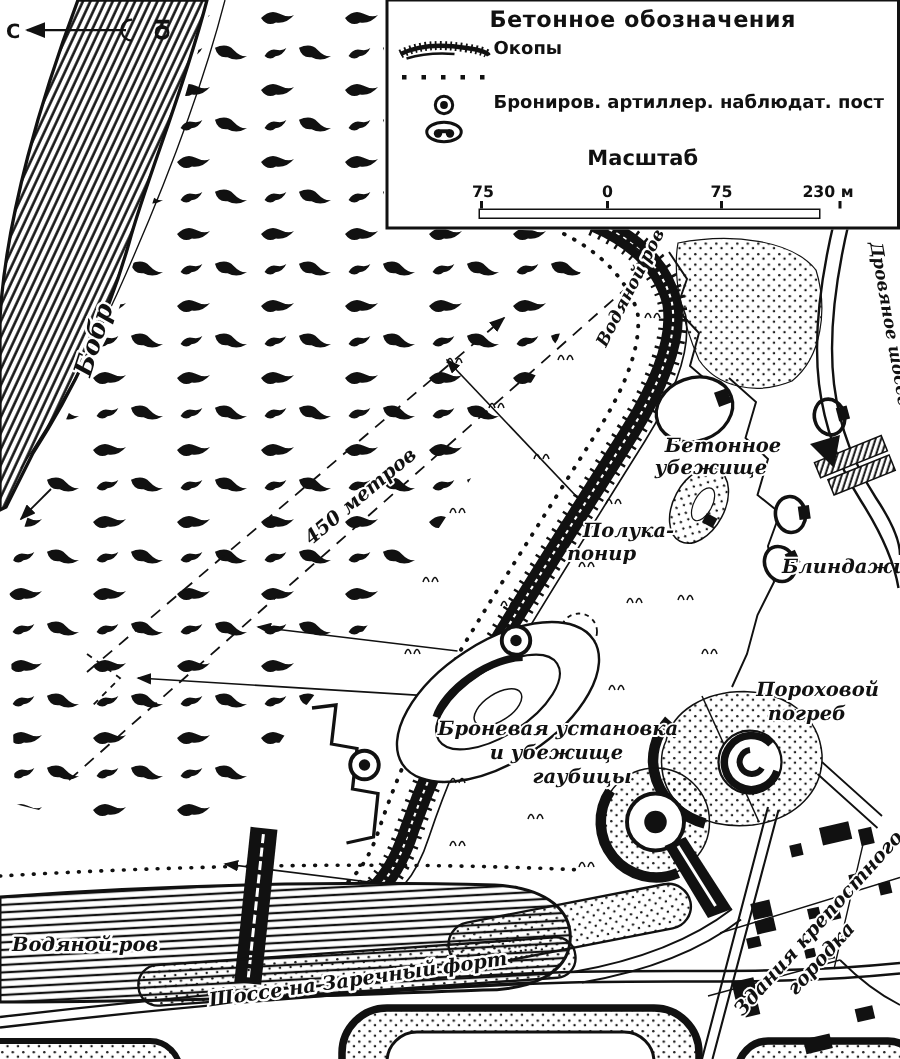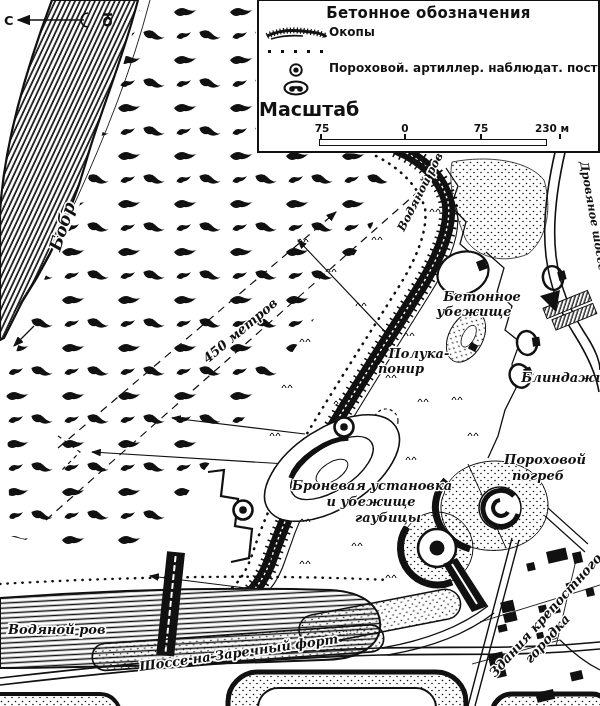--- a/index.html
+++ b/index.html
@@ -13,21 +13,21 @@
   .maplabel.halo{stroke-width:3.4px;}
   .compassletter{font:700 13px "DejaVu Sans",sans-serif;fill:#111;}
 
   .legend{position:absolute;left:257px;top:0;width:343px;height:153px;background:#fff;
           border:2px solid #111;border-top-width:1px;box-sizing:border-box;}
   .legend-title{text-align:center;font-weight:700;font-size:15px;margin-top:3px;letter-spacing:.3px;}
   .legend-rows{margin-top:3px;}
   .legend-row{display:flex;height:18px;padding-left:4px;}
   .sym{flex:0 0 66px;display:flex;justify-content:center;align-items:center;}
   .lbl{font-weight:700;font-size:12px;white-space:nowrap;}
-  .scale-title{text-align:left;font-weight:700;font-size:19px;margin-top:1px;}
+  .scale-title{text-align:center;font-weight:700;font-size:14px;margin-top:1px;}
   .scalebar{position:absolute;left:60px;top:138px;width:228px;height:7px;
             border:1.5px solid #111;box-sizing:border-box;background:#fff;}
   .scalebar .tick{position:absolute;width:1.5px;height:5px;background:#111;top:-6px;}
   .scalebar .ticklabel{position:absolute;top:-18px;font-size:10.5px;font-weight:700;transform:translateX(-50%);white-space:nowrap;}
 </style>
 </head>
 <body>
 
 <div class="stage">
 
@@ -295,21 +295,21 @@
         </svg>
       </span>
     </div>
     <div class="legend-row">
       <span class="sym">
         <svg width="16" height="16" viewBox="0 0 16 16">
           <circle cx="8" cy="8" r="5.8" fill="#fff" stroke="#111" stroke-width="2"></circle>
           <circle cx="8" cy="8" r="2.6" fill="#111"></circle>
         </svg>
       </span>
-      <span class="lbl">Пороховой. артиллер. наблюдат. пост</span>
+      <span class="lbl">Брониров. артиллер. наблюдат. пост</span>
     </div>
     <div class="legend-row">
       <span class="sym">
         <svg width="28" height="16" viewBox="0 0 28 16">
           <ellipse cx="14" cy="8" rx="11.5" ry="6.5" fill="#fff" stroke="#111" stroke-width="2"></ellipse>
           <circle cx="10" cy="9" r="2.8" fill="#111"></circle>
               <circle cx="18" cy="9" r="2.8" fill="#111"></circle>
           <rect x="10" y="6.2" width="8" height="2.6" fill="#111"></rect>
         </svg>
       </span>

